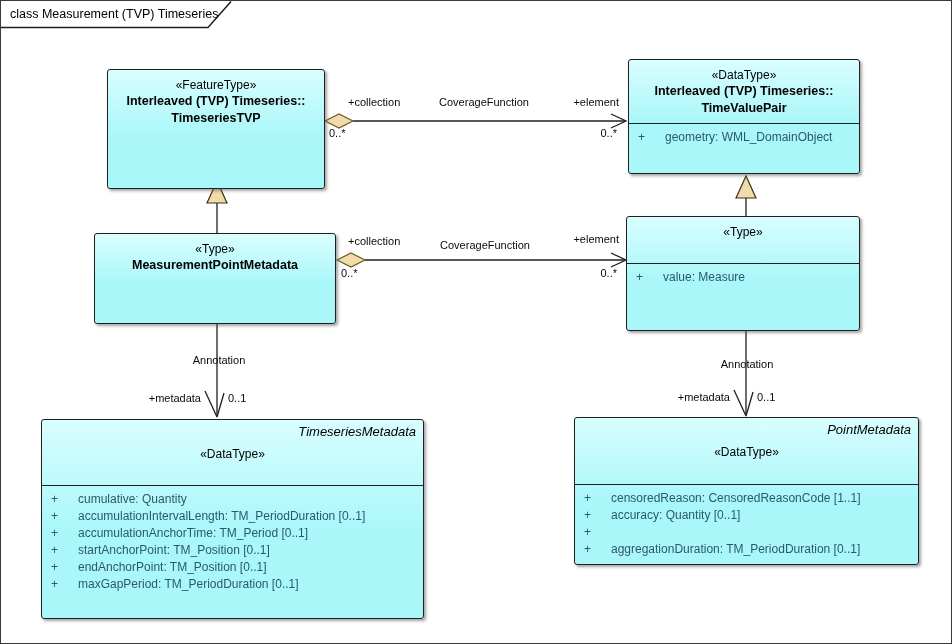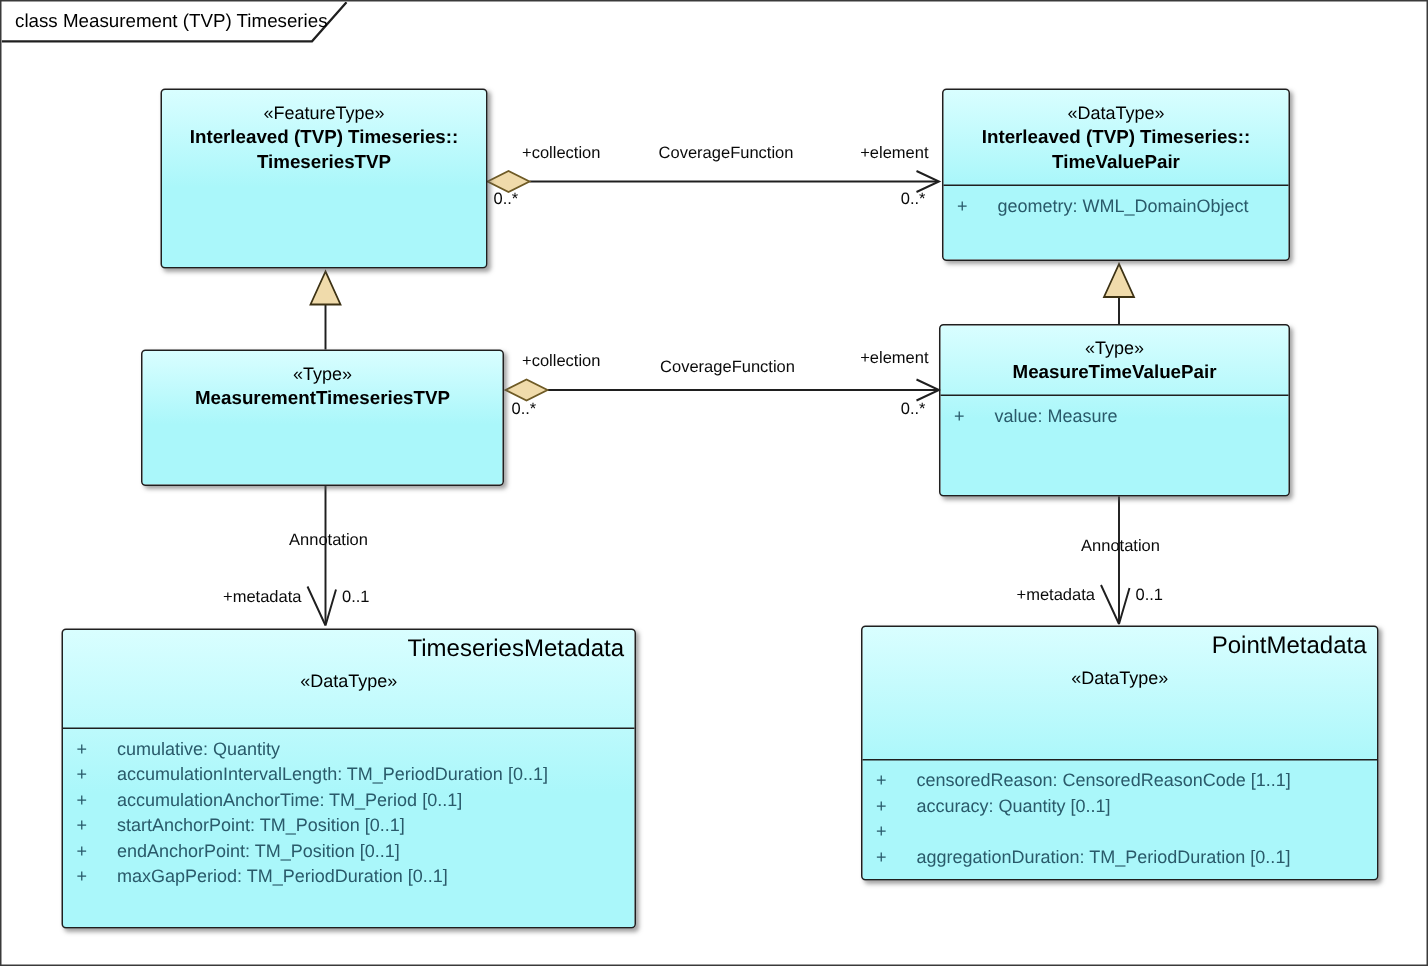--- a/index.html
+++ b/index.html
@@ -25,21 +25,21 @@
   .uml-box {
     position:absolute;
     background:linear-gradient(180deg, var(--box-fill-light,#d6feff) 0%, var(--box-fill,#aaf7fa) 55%);
     border:1.5px solid var(--box-border,#1f1f1f);
     border-radius:3px;
     box-shadow:2px 2px 3px rgba(90,90,90,0.55);
   }
   .box-header { position:relative; width:100%; text-align:center; }
   .ref-label {
     position:absolute; top:4px; right:7px;
-    font-size:16px; color:#000;
+    font-size:13px; font-style:italic; color:#000;
   }
   .stereotype { font-size:12px; color:#000; padding-top:8px; }
   .has-ref .stereotype { padding-top:27px; }
   .box-name {
     font-size:12.5px; font-weight:bold; color:#000;
     line-height:17px; white-space:pre-line; margin-top:1px;
   }
   .attr-section {
     position:absolute; left:0; right:0; bottom:0;
     border-top:1.4px solid var(--box-border,#1f1f1f);
@@ -89,21 +89,21 @@
     </g>
 
     <g>
       <line class="conn-line" x1="745" y1="330" x2="745" y2="414"></line>
       <path class="open-arrow" d="M733,389 L745,415 M752,391 L745,415"></path>
     </g>
   </svg>
 
   <div class="frame-title">class Measurement (TVP) Timeseries</div>
 
-  <div class="uml-box" style="left:106px; top:58px; width:218px; height:120px;">
+  <div class="uml-box" style="left:106px; top:68px; width:218px; height:120px;">
     <div class="box-header">
       <div class="stereotype">«FeatureType»</div>
       <div class="box-name">Interleaved (TVP) Timeseries::
 TimeseriesTVP</div>
     </div>
   </div>
 
   <div class="uml-box" style="left:627px; top:58px; width:232px; height:115px;">
     <div class="box-header">
       <div class="stereotype">«DataType»</div>
@@ -114,28 +114,27 @@
       <div class="attr-row">
         <span class="vis">+</span>
         <span>geometry: WML_DomainObject</span>
       </div>
     </div>
   </div>
 
   <div class="uml-box" style="left:93px; top:232px; width:242px; height:91px;">
     <div class="box-header">
       <div class="stereotype">«Type»</div>
-      <div class="box-name">MeasurementTimeseriesTVP</div>
+      <div class="box-name">MeasurementPointMetadata</div>
     </div>
   </div>
 
   <div class="uml-box" style="left:625px; top:215px; width:234px; height:115px;">
     <div class="box-header">
       <div class="stereotype">«Type»</div>
-      <div class="box-name">MeasureTimeValuePair</div>
     </div>
     <div class="attr-section" style="height:67px;">
       <div class="attr-row">
         <span class="vis">+</span>
         <span>value: Measure</span>
       </div>
     </div>
   </div>
 
   <div class="uml-box has-ref" style="left:40px; top:418px; width:383px; height:200px;">
@@ -164,21 +163,21 @@
         <span class="vis">+</span>
         <span>endAnchorPoint: TM_Position [0..1]</span>
       </div>
       <div class="attr-row">
         <span class="vis">+</span>
         <span>maxGapPeriod: TM_PeriodDuration [0..1]</span>
       </div>
     </div>
   </div>
 
-  <div class="uml-box has-ref" style="left:573px; top:416px; width:345px; height:170px;">
+  <div class="uml-box has-ref" style="left:573px; top:416px; width:345px; height:148px;">
     <div class="ref-label">PointMetadata</div>
     <div class="box-header">
       <div class="stereotype">«DataType»</div>
     </div>
     <div class="attr-section" style="height:80px;">
       <div class="attr-row">
         <span class="vis">+</span>
         <span>censoredReason: CensoredReasonCode [1..1]</span>
       </div>
       <div class="attr-row">

